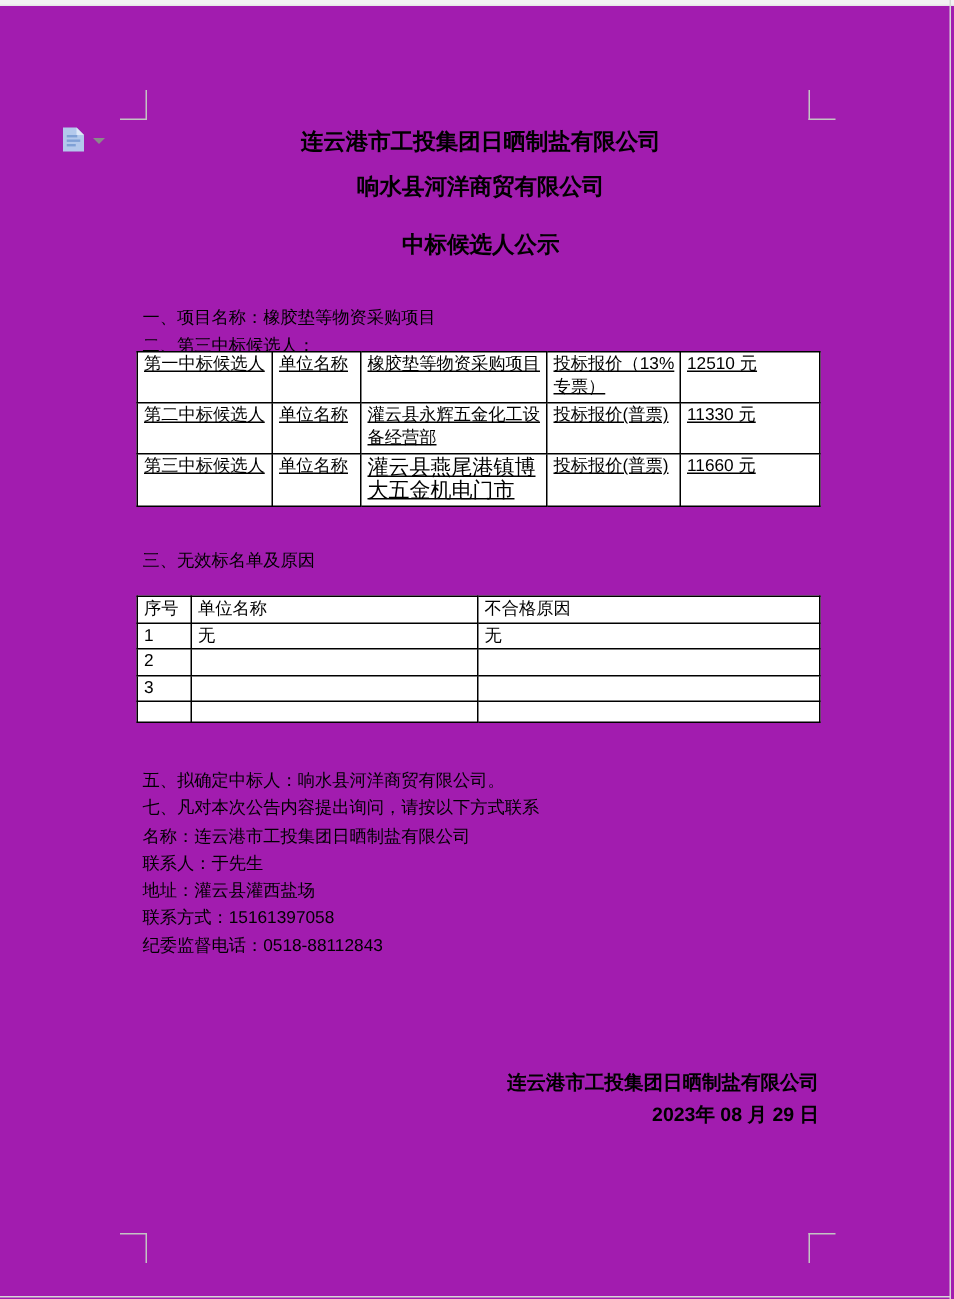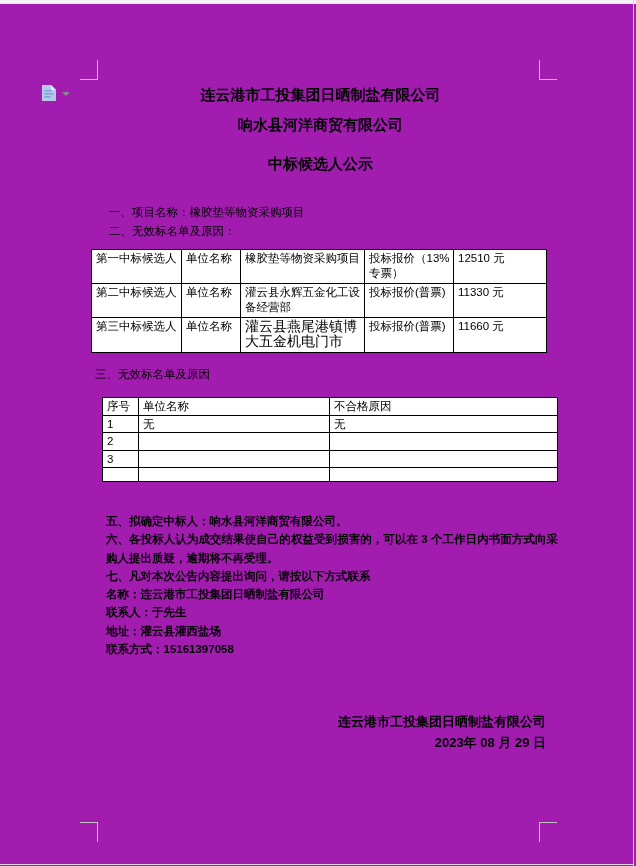--- a/index.html
+++ b/index.html
@@ -25,37 +25,37 @@
   .paste-arrow { position:absolute; left:21px; top:8px; width:0; height:0;
     border-left:4px solid transparent; border-right:4px solid transparent;
     border-top:4px solid #8a8a8a; }
 
   
   .title-line { position:absolute; left:95px; width:451px; text-align:center;
     font-weight:bold; font-size:15px; line-height:17px; white-space:nowrap; }
   .t1 { top:86px; } .t2 { top:116px; } .t3 { top:155px; }
 
   
-  .sec12 { position:absolute; left:109px; top:203px; width:455px;
+  .sec12 { position:absolute; left:95px; top:203px; width:455px;
     font-size:11.5px; line-height:19px; }
   .sec3  { position:absolute; left:95px; top:365px; width:455px; font-size:11.5px; line-height:19px; }
-  .paras { position:absolute; left:106px; top:512px; width:452px;
-    font-size:11.5px; line-height:18.3px; text-align:justify;font-weight:bold; }
+  .paras { position:absolute; left:95px; top:512px; width:452px;
+    font-size:11.5px; line-height:18.3px; text-align:justify; }
   .paras p, .sec12 p { margin:0; padding:0; }
 
   
   table.doc { position:absolute; border-collapse:collapse; table-layout:fixed;
     font-size:11.5px; background:#fff; }
   table.doc td, table.doc th { border:1px solid #000; padding:1px 3px 0 4px;
     vertical-align:top; text-align:left; font-weight:normal; line-height:15px;
     overflow:hidden; word-break:break-all; }
-  #candidates { left:91px; top:249px; width:455px; }
+  #candidates { left:91px; top:234px; width:455px;text-decoration:underline; }
   #candidates tr.r1 { height:34px; } #candidates tr.r2 { height:34px; } #candidates tr.r3 { height:35px; }
   .big-company { font-size:14px; line-height:16px; }
-  #invalid { left:102px; top:397px; width:455px; }
+  #invalid { left:91px; top:397px; width:455px; }
   #invalid tr.h  { height:18px; } #invalid tr.a { height:17px; }
   #invalid tr.b  { height:18px; } #invalid tr.c { height:17px; } #invalid tr.d { height:14px; }
 
   
   .signature { position:absolute; left:95px; top:711px; width:451px;
     text-align:right; font-weight:bold; font-size:13px; line-height:21px; }
   .signature p { margin:0; }
 </style>
 </head>
 <body>
@@ -83,21 +83,21 @@
     </span>
     <span class="paste-arrow"></span>
   </div>
 
   <div class="title-line t1">连云港市工投集团日晒制盐有限公司</div>
   <div class="title-line t2">响水县河洋商贸有限公司</div>
   <div class="title-line t3">中标候选人公示</div>
 
   <div class="sec12">
     <p>一、项目名称：橡胶垫等物资采购项目</p>
-    <p>二、无效标名单及原因：</p>
+    <p>二、第三中标候选人：</p>
   </div>
 
   <table class="doc" id="candidates">
     <colgroup>
       <col style="width:90px">
         <col style="width:59px">
         <col style="width:124px">
       <col style="width:89px">
         <col style="width:93px">
     </colgroup>
@@ -158,26 +158,26 @@
     <tr class="d">
       <td></td>
       <td></td>
       <td></td>
     </tr>
   </tbody>
     </table>
 
   <div class="paras">
     <p>五、拟确定中标人：响水县河洋商贸有限公司。</p>
-    <p>六、各投标人认为成交结果使自己的权益受到损害的，可以在 3 个工作日内书面方式向采购人提出质疑，逾期将不再受理。</p>
     <p>七、凡对本次公告内容提出询问，请按以下方式联系</p>
     <p>名称：连云港市工投集团日晒制盐有限公司</p>
     <p>联系人：于先生</p>
     <p>地址：灌云县灌西盐场</p>
     <p>联系方式：15161397058</p>
+    <p>纪委监督电话：0518-88112843</p>
   </div>
 
   <div class="signature">
     <p>连云港市工投集团日晒制盐有限公司</p>
     <p>2023年 08 月 29 日</p>
   </div>
 
 </div>
 
 </body></html>

